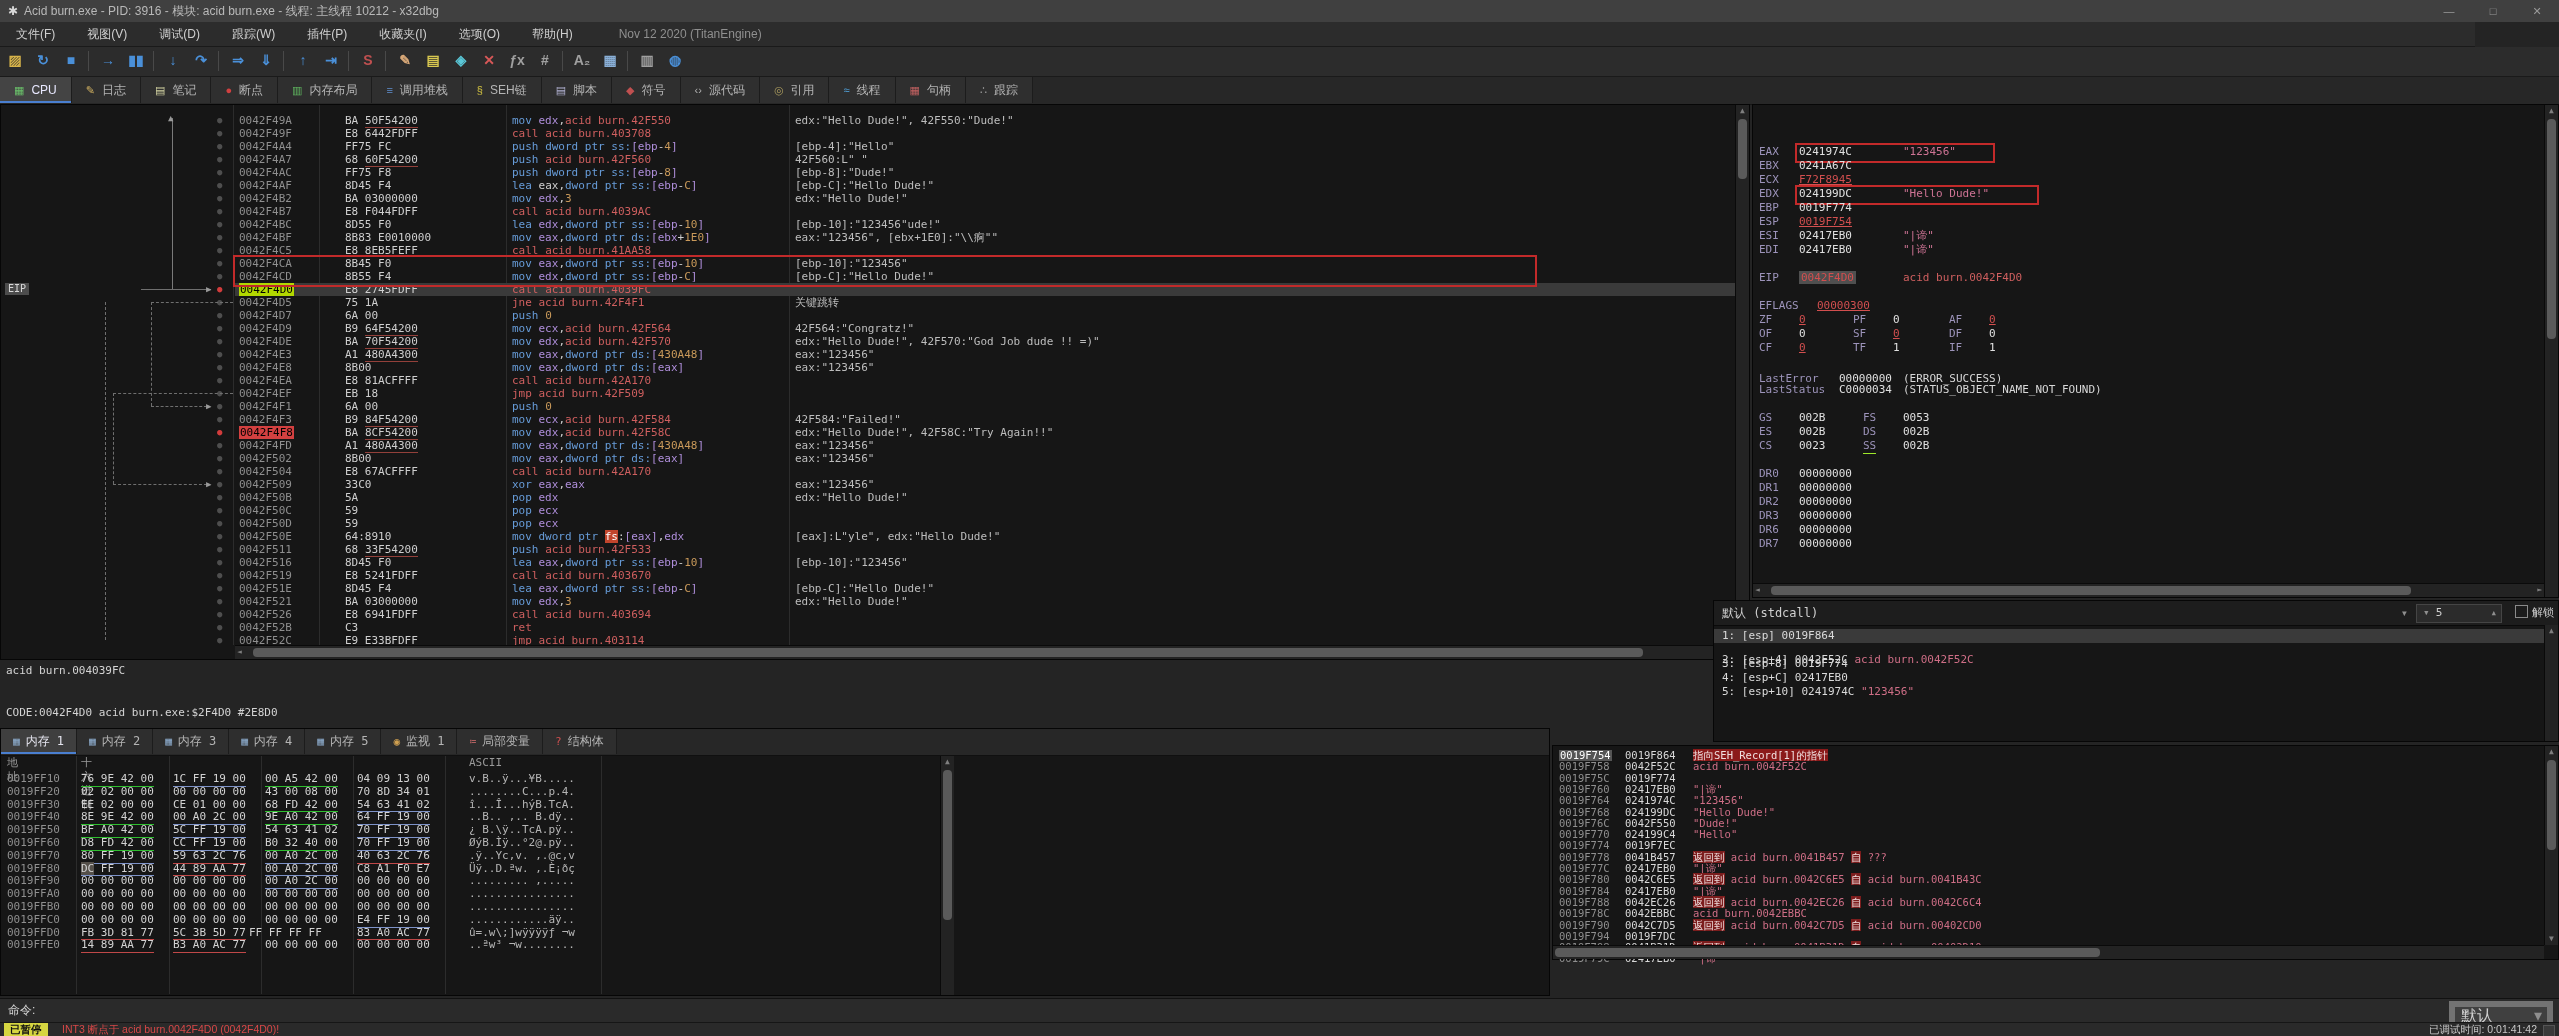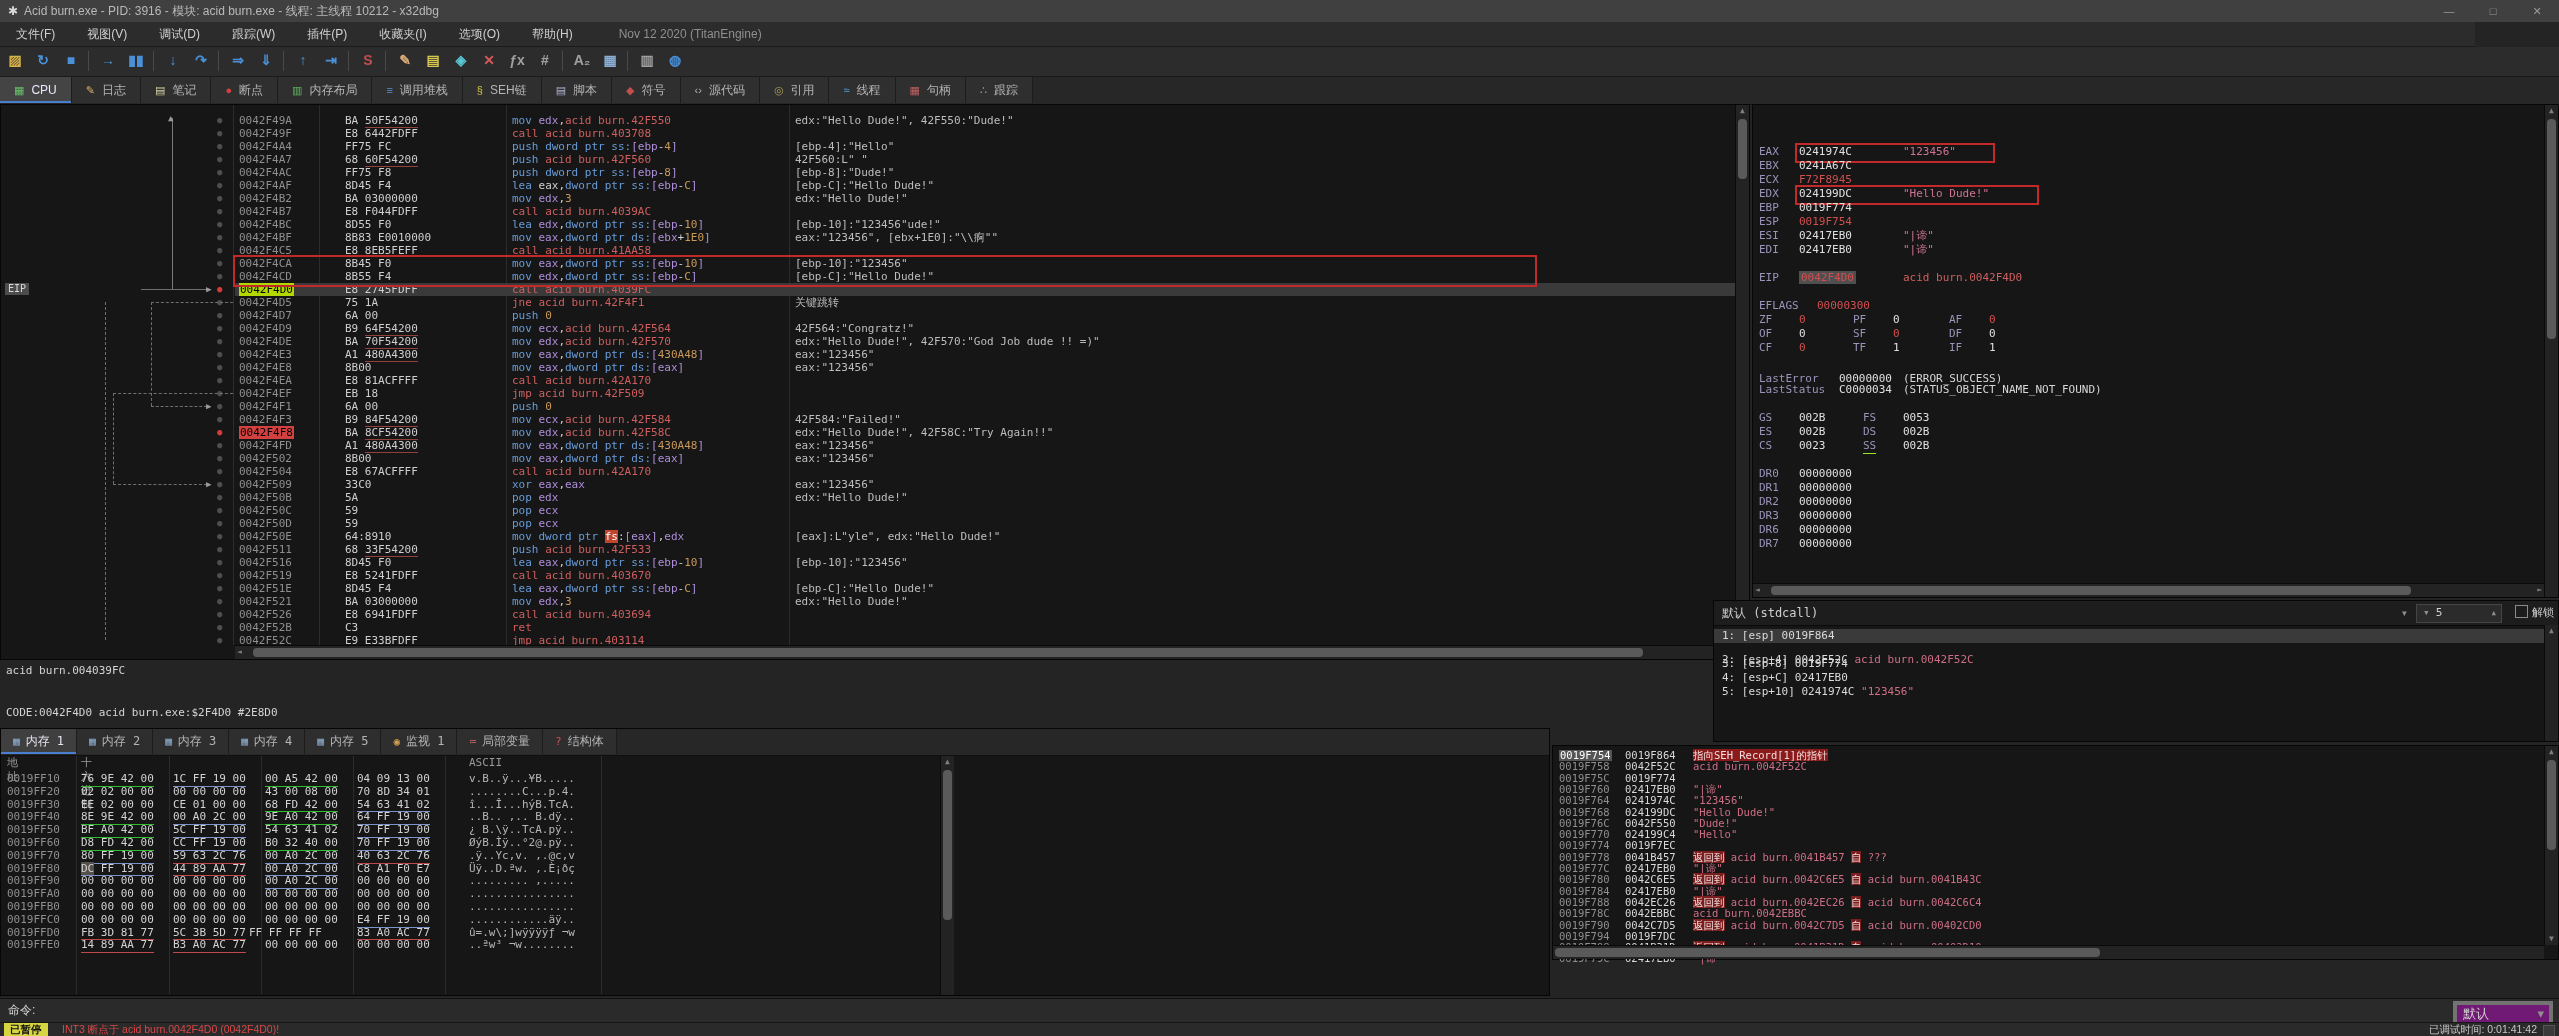--- a/index.html
+++ b/index.html
@@ -56,21 +56,21 @@
   .sarr{color:#7f7f7f;font-size:8px;text-align:center;display:block;line-height:12px;}
   #infoline1{position:absolute;left:6px;top:664px;color:#d4d4d4;font-size:11px;}
   #infoline2{position:absolute;left:6px;top:706px;color:#d4d4d4;font-size:11px;}
   
   #regs{left:1752px;top:104px;width:807px;height:494px;}
   #fpubtn{position:absolute;left:1px;top:1px;right:14px;height:24px;background:#242424;border-bottom:1px solid #0c0c0c;
     color:#c8c8c8;text-align:center;font-size:12px;line-height:24px;}
   .rrow{position:absolute;left:0;width:780px;height:14px;font-size:11px;line-height:14px;white-space:pre;}
   .rname{position:absolute;left:6px;color:#9d94bb;}
   .rval{position:absolute;left:46px;color:#e0e0e0;}
-  .rred{color:#d24f4f;}
+  .rred{color:#d24f4f;text-decoration:underline;}
   .rstr{position:absolute;left:150px;color:#ce7394;}
   .regbox{position:absolute;border:2px solid #c22a2a;}
   .eipchip{background:#4f4f4f;color:#d24f4f;padding:0 2px;}
   .ssu{border-bottom:1px solid #9ee82a;}
   
   #args{left:1713px;top:600px;width:846px;height:142px;}
   #argshdr{position:absolute;left:0;top:0;right:0;height:24px;background:#1d1d1d;border-bottom:1px solid #0a0a0a;
     color:#d0d0d0;font-size:12px;line-height:24px;}
   .argrow{position:absolute;left:0;width:830px;height:14px;color:#dadada;font-size:11px;line-height:14px;white-space:pre;}
   .argrow.sel{background:#3a3a3a;}
@@ -102,22 +102,22 @@
   .scomm{position:absolute;left:140px;color:#d8d8d8;}
   .pink{color:#ce6e86;}
   .retbg{background:#7c1d1d;color:#efdede;}
   .sehbg{background:#8b1a1a;color:#f0e0e0;}
   
   #cmdrow{position:absolute;left:0;top:998px;width:2559px;height:23px;background:#2a2a2a;border-top:1px solid #111;}
   #cmdlabel{position:absolute;left:8px;top:0;color:#d5d5d5;font-size:12px;line-height:23px;}
   #cmdinput{position:absolute;left:52px;top:2px;width:2408px;height:17px;background:#1d1d1d;border:1px solid #3d3d3d;
     color:#cfcfcf;font-size:11px;padding:0 4px;}
   #cmdinput::placeholder{color:#7f7f7f;}
-  #cmdcombo{position:absolute;right:6px;top:2px;width:86px;height:19px;background:#701a75;border:4px solid #737373;
-    color:#cfcfcf;font-size:13px;line-height:18px;padding-left:6px;}
+  #cmdcombo{position:absolute;right:6px;top:2px;width:86px;height:19px;background:#404040;border:6px solid #737373;
+    color:#cfcfcf;font-size:16px;line-height:18px;padding-left:6px;}
   #statusbar{position:absolute;left:0;top:1022px;width:2559px;height:14px;background:#2a2a2a;border-top:1px solid #161616;font-size:10.5px;line-height:13px;}
   #statusstate{position:absolute;left:4px;top:0;background:#d6d641;color:#111;padding:0 6px;font-weight:bold;}
   #statusmsg{position:absolute;left:62px;top:0;color:#d84848;}
   #statustime{position:absolute;right:22px;top:0;color:#c8c8c8;}
   #statusbox{position:absolute;right:4px;top:2px;width:10px;height:10px;background:#3a3a3a;border:1px solid #555;}
 </style>
 </head>
 <body>
 
 <div id="titlebar">

